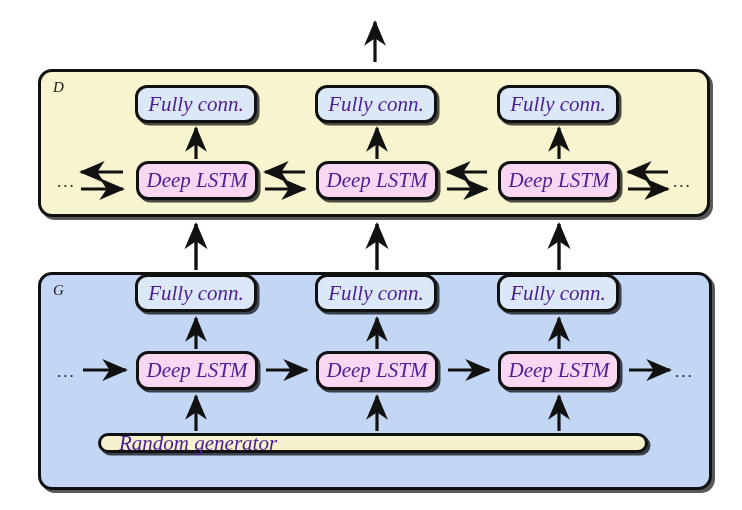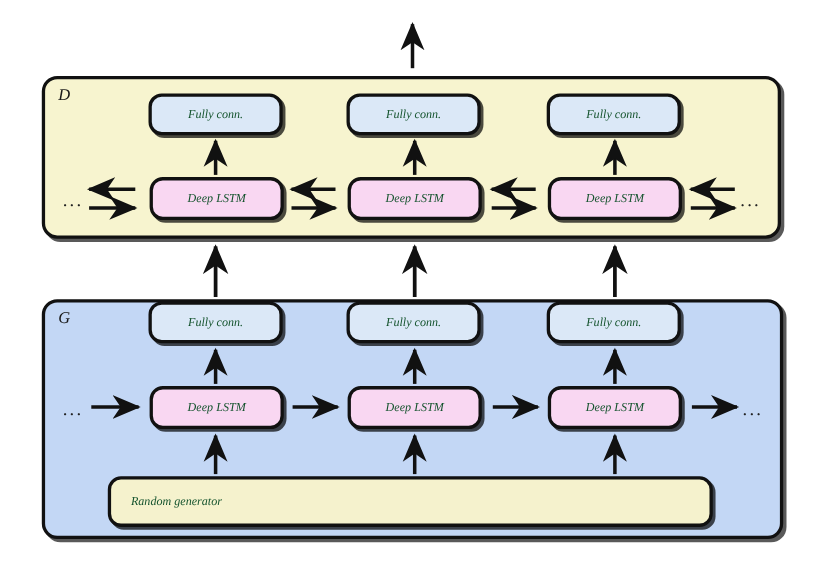--- a/index.html
+++ b/index.html
@@ -36,22 +36,22 @@
   }
   .node {
     position: absolute;
     border: 3px solid #111111;
     border-radius: 12px;
     box-sizing: border-box;
     display: flex;
     align-items: center;
     justify-content: center;
     font-style: italic;
-    font-size: 11px;
-    color: #14532d;
+    font-size: 21px;
+    color: #4c1d95;
     box-shadow: 2.5px 2.5px 0 rgba(0,0,0,0.7);
     white-space: nowrap;
   }
   .node.wide {
     justify-content: flex-start;
     padding-left: 18px;
   }
   .ellipsis {
     position: absolute;
     font-size: 17px;
@@ -93,21 +93,21 @@
   <div class="ellipsis" style="left:673px; top:173px;">...</div>
 
   <div class="node" style="left:135px; top:274px; width:122px; height:38px; background:#dbe8f7;">Fully conn.</div>
   <div class="node" style="left:315px; top:274px; width:122px; height:38px; background:#dbe8f7;">Fully conn.</div>
   <div class="node" style="left:497px; top:274px; width:122px; height:38px; background:#dbe8f7;">Fully conn.</div>
 
   <div class="node" style="left:136px; top:351px; width:122px; height:39px; background:#f9d7f2;">Deep LSTM</div>
   <div class="node" style="left:316px; top:351px; width:122px; height:39px; background:#f9d7f2;">Deep LSTM</div>
   <div class="node" style="left:498px; top:351px; width:122px; height:39px; background:#f9d7f2;">Deep LSTM</div>
 
-  <div class="node wide" style="left:98px; top:433px; width:550px; height:46px; background:#f5f2cd;">Random generator</div>
+  <div class="node wide" style="left:98px; top:433px; width:550px; height:20px; background:#f5f2cd;">Random generator</div>
 
   <div class="ellipsis" style="left:57px; top:363px;">...</div>
   <div class="ellipsis" style="left:675px; top:363px;">...</div>
 
   <svg class="arrows" viewBox="0 0 742 510" xmlns="http://www.w3.org/2000/svg">
     <defs>
       <marker id="ah" markerWidth="9" markerHeight="9" refX="7.4" refY="3.6" orient="auto" markerUnits="strokeWidth">
         <path d="M0,0.2 L8,3.6 L0,7 L2.3,3.6 Z" fill="#111111"></path>
       </marker>
     </defs>

